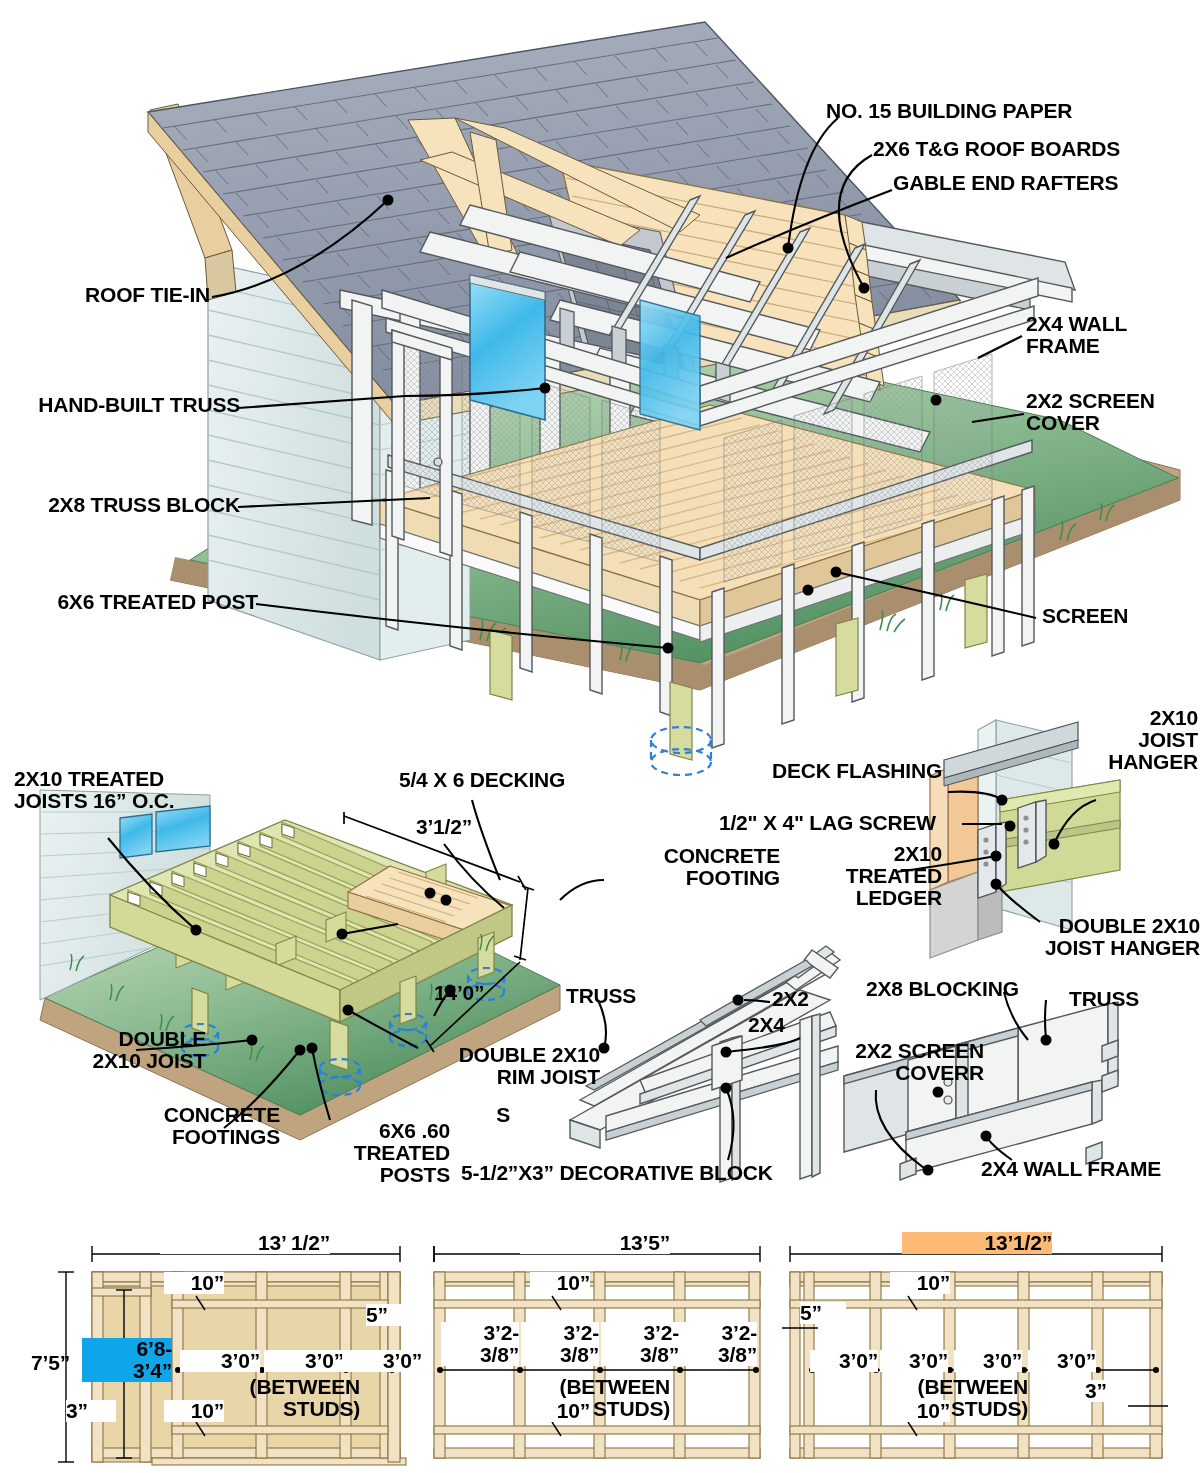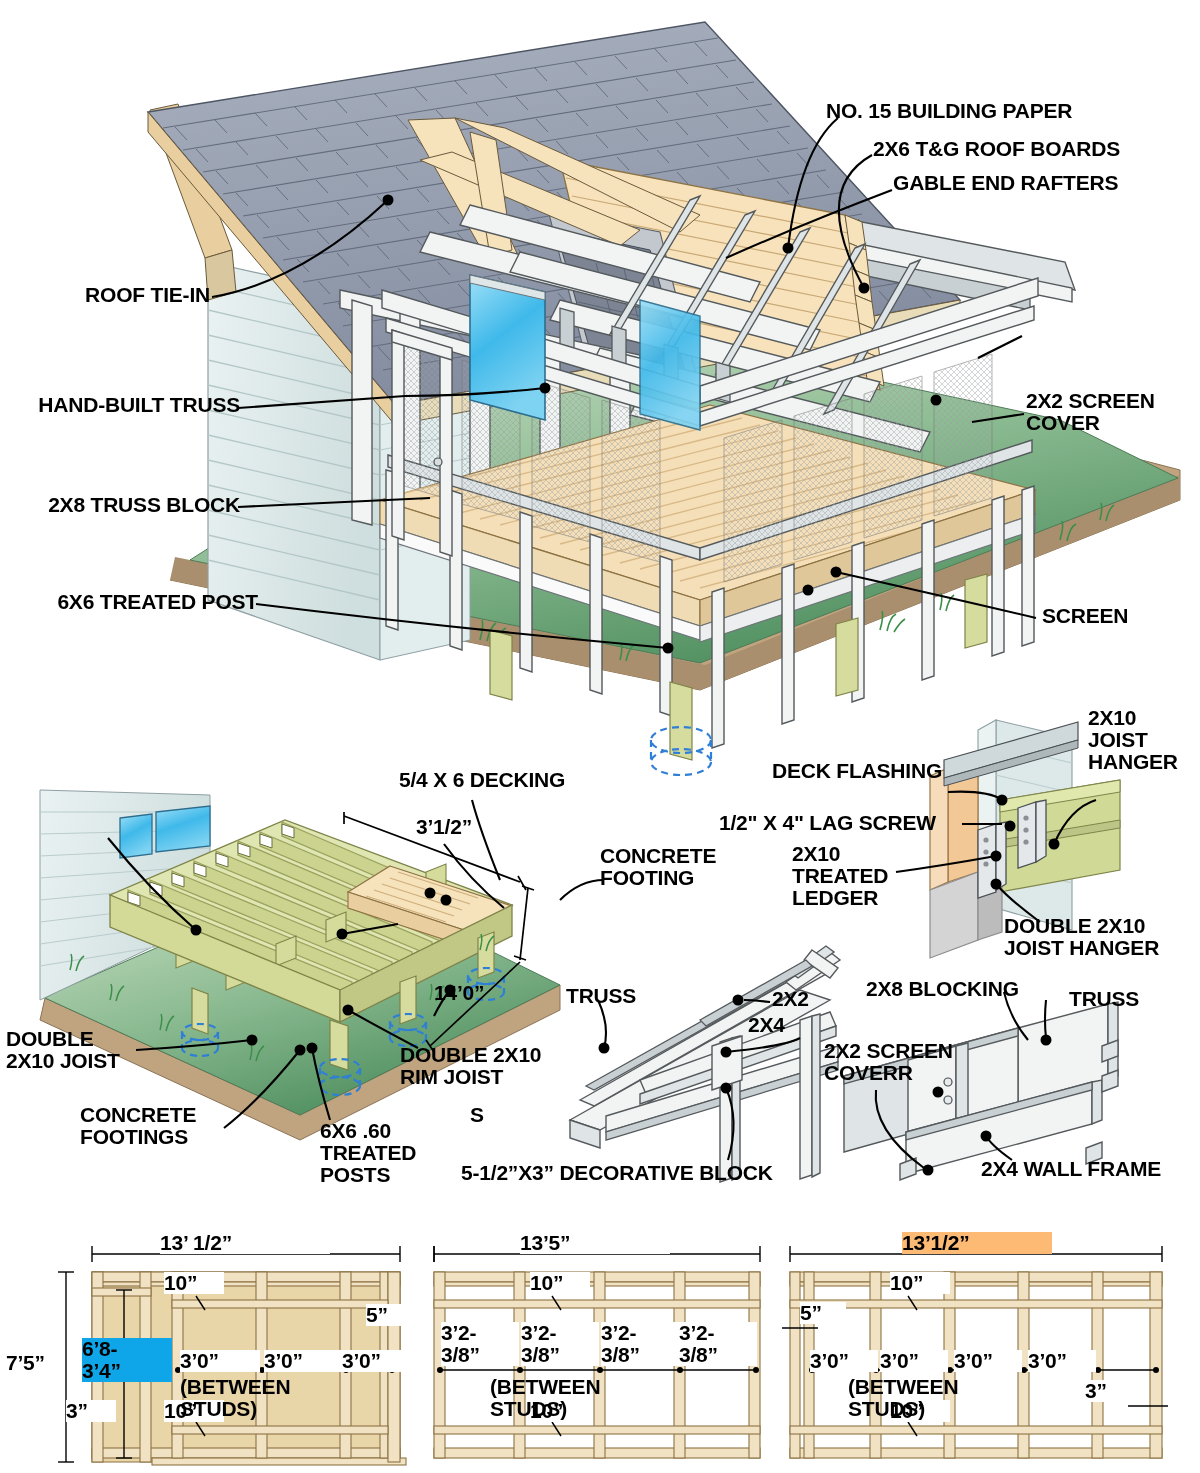--- a/index.html
+++ b/index.html
@@ -1,21 +1,21 @@
 <!DOCTYPE html>
 <html><head>
 <meta charset="utf-8">
 <style>
   html,body{margin:0;padding:0;background:#ffffff;}
   body{width:1200px;height:1473px;position:relative;overflow:hidden;
        font-family:"Liberation Sans","DejaVu Sans",sans-serif;color:#111;}
 
   .lbl{position:absolute;font-weight:bold;letter-spacing:-0.2px;line-height:1.04;
        color:#000;white-space:pre-line;}
-  .lbl.c{text-align:left;}
+  .lbl.c{text-align:right;}
   .lbl.r{text-align:right;}
   .lbl.l{text-align:left;}
 
   svg{position:absolute;left:0;top:0;}
   .stage{position:absolute;left:0;top:0;width:1200px;height:1473px;}
 
   
   .leader{fill:none;stroke:#000;stroke-width:2.1;}
   .dot{fill:#000;}
   .dim{fill:none;stroke:#000;stroke-width:1.7;}
@@ -909,24 +909,28 @@
 
 <div class="lbl r" style="left:20px;top:284px;width:190px;font-size:21px;">ROOF TIE-IN</div>
 <div class="lbl r" style="left:8px;top:394px;width:232px;font-size:21px;">HAND-BUILT TRUSS</div>
 <div class="lbl r" style="left:18px;top:494px;width:222px;font-size:21px;">2X8 TRUSS BLOCK</div>
 <div class="lbl r" style="left:8px;top:591px;width:250px;font-size:21px;">6X6 TREATED POST</div>
 
 <div class="lbl l" style="left:826px;top:100px;width:300px;font-size:21px;">NO. 15 BUILDING PAPER</div>
 <div class="lbl l" style="left:873px;top:138px;width:300px;font-size:21px;">2X6 T&amp;G ROOF BOARDS</div>
 <div class="lbl l" style="left:893px;top:172px;width:300px;font-size:21px;">GABLE END RAFTERS</div>
 
+<div class="lbl l" style="left:1026px;top:313px;width:170px;font-size:21px;">2X4 WALL
+FRAME</div>
 <div class="lbl l" style="left:1026px;top:390px;width:174px;font-size:21px;">2X2 SCREEN
 COVER</div>
 <div class="lbl l" style="left:1042px;top:605px;width:150px;font-size:21px;">SCREEN</div>
 
+<div class="lbl l" style="left:14px;top:768px;width:250px;font-size:21px;">2X10 TREATED
+JOISTS 16” O.C.</div>
 <div class="lbl l" style="left:399px;top:769px;width:260px;font-size:21px;">5/4 X 6 DECKING</div>
 <div class="lbl l" style="left:416px;top:816px;width:120px;font-size:21px;">3’1/2”</div>
 <div class="lbl l" style="left:434px;top:982px;width:110px;font-size:21px;">14’0”</div>
 <div class="lbl c" style="left:6px;top:1028px;width:200px;font-size:21px;">DOUBLE
 2X10 JOIST</div>
 <div class="lbl c" style="left:80px;top:1104px;width:200px;font-size:21px;">CONCRETE
 FOOTINGS</div>
 <div class="lbl c" style="left:320px;top:1120px;width:130px;font-size:21px;">6X6 .60
 TREATED
 POSTS</div>

